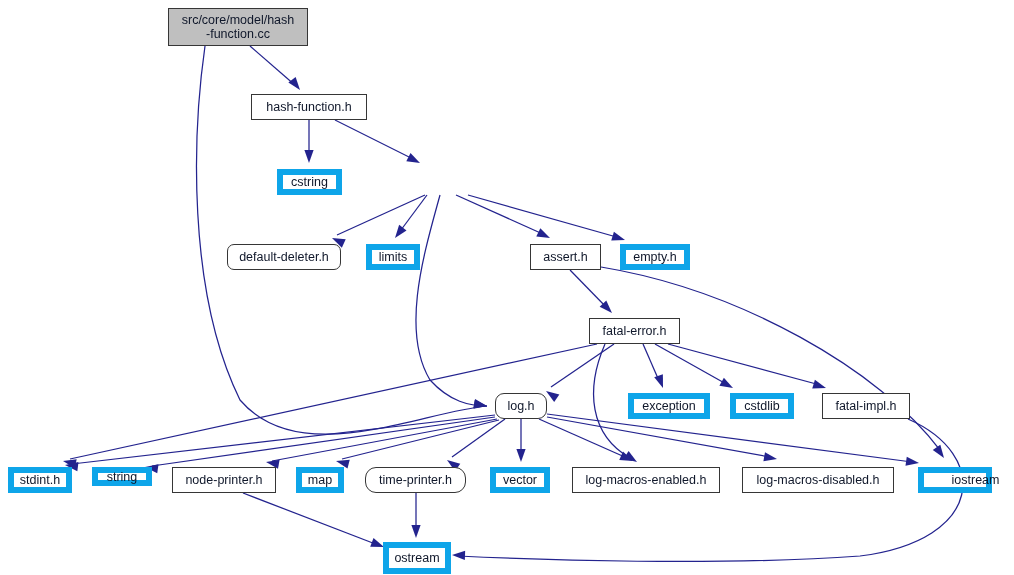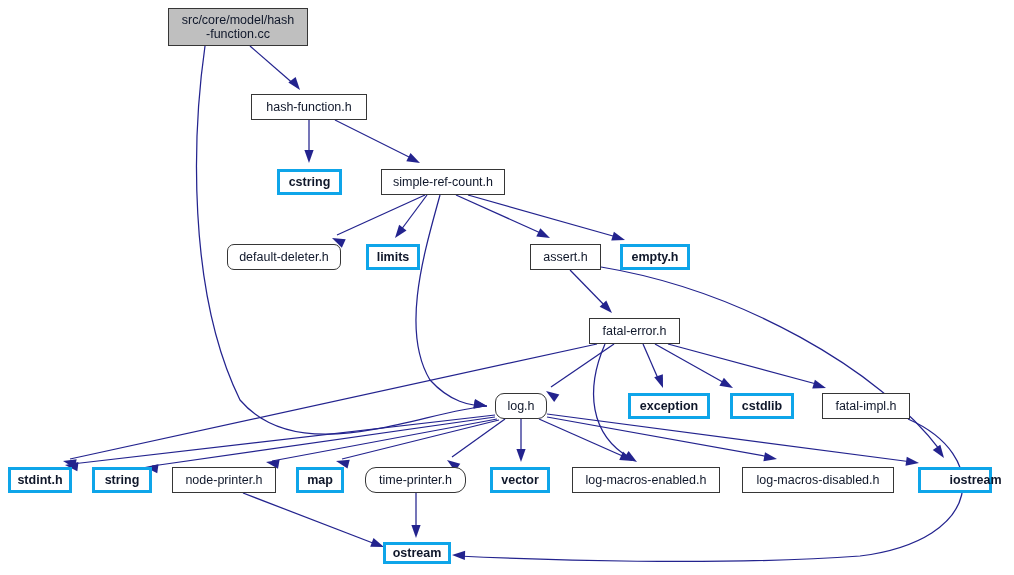--- a/index.html
+++ b/index.html
@@ -20,21 +20,21 @@
     color:#0f172a;
     font-size:12.5px;
     line-height:14px;
     white-space:pre-line;
     background:#ffffff;
     border:1px solid #d3d3d3;
     z-index:2;
   }
   .node.hdr{ border:1.6px solid #363636; }
   .node.root{ background:#bfbfbf; border:1.6px solid #363636; }
-  .node.sys{ border:3px solid #0ea5e9; background:#ffffff;font-weight:bold; }
+  .node.sys{ border:6px solid #0ea5e9; background:#ffffff; }
 </style>
 </head>
 <body>
 
 <div id="canvas">
   <svg id="edges" viewBox="0 0 1014 575" xmlns="http://www.w3.org/2000/svg">
       <path d="M 205,46 C 193,130 186,290 240,400 C 300,470 420,412 487,406" fill="none" stroke="#23238e" stroke-width="1.25"></path>
       <polygon points="0,0 -13,-4.6 -13,4.6" fill="#23238e" transform="translate(487,406) rotate(11)"></polygon>
       <path d="M 250,46 L 296,86" fill="none" stroke="#23238e" stroke-width="1.25"></path>
       <polygon points="0,0 -13,-4.6 -13,4.6" fill="#23238e" transform="translate(300,90) rotate(52)"></polygon>
@@ -90,33 +90,32 @@
       <polygon points="0,0 -13,-4.6 -13,4.6" fill="#23238e" transform="translate(919,463) rotate(8)"></polygon>
       <path d="M 243,493 L 378,545" fill="none" stroke="#23238e" stroke-width="1.25"></path>
       <polygon points="0,0 -13,-4.6 -13,4.6" fill="#23238e" transform="translate(384,547) rotate(21)"></polygon>
       <path d="M 416,493 L 416,533" fill="none" stroke="#23238e" stroke-width="1.25"></path>
       <polygon points="0,0 -13,-4.6 -13,4.6" fill="#23238e" transform="translate(416,538) rotate(90)"></polygon>
     </svg>
 <div class="node root" style="left: 168px; top: 8px; width: 140px; height: 38px;">src/core/model/hash
 -function.cc</div>
     <div class="node hdr" style="left: 251px; top: 94px; width: 116px; height: 26px;">hash-function.h</div>
     <div class="node sys" style="left: 277px; top: 169px; width: 65px; height: 26px;">cstring</div>
-    <div class="node hdr" style="left: 381px; top: 169px; width: 124px; height: 26px;">simple-ref-count.h</div>
     <div class="node hdr" style="left: 227px; top: 244px; width: 114px; height: 26px; border-radius: 7px;">default-deleter.h</div>
     <div class="node sys" style="left: 366px; top: 244px; width: 54px; height: 26px;">limits</div>
     <div class="node hdr" style="left: 530px; top: 244px; width: 71px; height: 26px;">assert.h</div>
     <div class="node sys" style="left: 620px; top: 244px; width: 70px; height: 26px;">empty.h</div>
     <div class="node hdr" style="left: 589px; top: 318px; width: 91px; height: 26px;">fatal-error.h</div>
     <div class="node hdr" style="left: 495px; top: 393px; width: 52px; height: 26px; border-radius: 9px;">log.h</div>
     <div class="node sys" style="left: 628px; top: 393px; width: 82px; height: 26px;">exception</div>
     <div class="node sys" style="left: 730px; top: 393px; width: 64px; height: 26px;">cstdlib</div>
     <div class="node hdr" style="left: 822px; top: 393px; width: 88px; height: 26px;">fatal-impl.h</div>
     <div class="node sys" style="left: 8px; top: 467px; width: 64px; height: 26px;">stdint.h</div>
-    <div class="node sys" style="left: 92px; top: 467px; width: 60px; height: 26px;">string</div>
+    <div class="node sys" style="left: 92px; top: 467px; width: 60px; height: 19px;">string</div>
     <div class="node hdr" style="left: 172px; top: 467px; width: 104px; height: 26px;">node-printer.h</div>
     <div class="node sys" style="left: 296px; top: 467px; width: 48px; height: 26px;">map</div>
     <div class="node hdr" style="left: 365px; top: 467px; width: 101px; height: 26px; border-radius: 11px;">time-printer.h</div>
     <div class="node sys" style="left: 490px; top: 467px; width: 60px; height: 26px;">vector</div>
     <div class="node hdr" style="left: 572px; top: 467px; width: 148px; height: 26px;">log-macros-enabled.h</div>
     <div class="node hdr" style="left: 742px; top: 467px; width: 152px; height: 26px;">log-macros-disabled.h</div>
     <div class="node sys" style="left: 918px; top: 467px; width: 74px; height: 26px; padding-left: 41px;">iostream</div>
-    <div class="node sys" style="left: 383px; top: 542px; width: 68px; height: 22px;">ostream</div>
+    <div class="node sys" style="left: 383px; top: 542px; width: 68px; height: 32px;">ostream</div>
   </div>
 
 </body></html>

